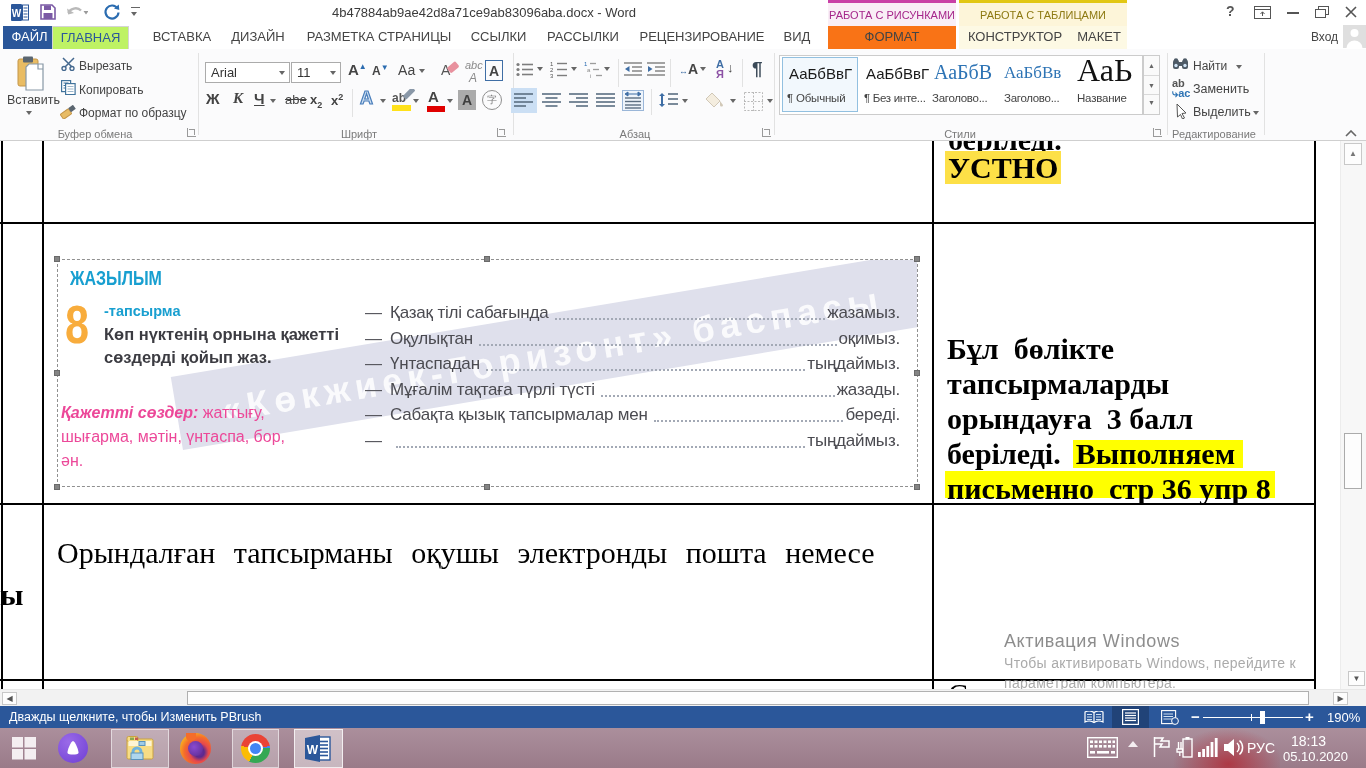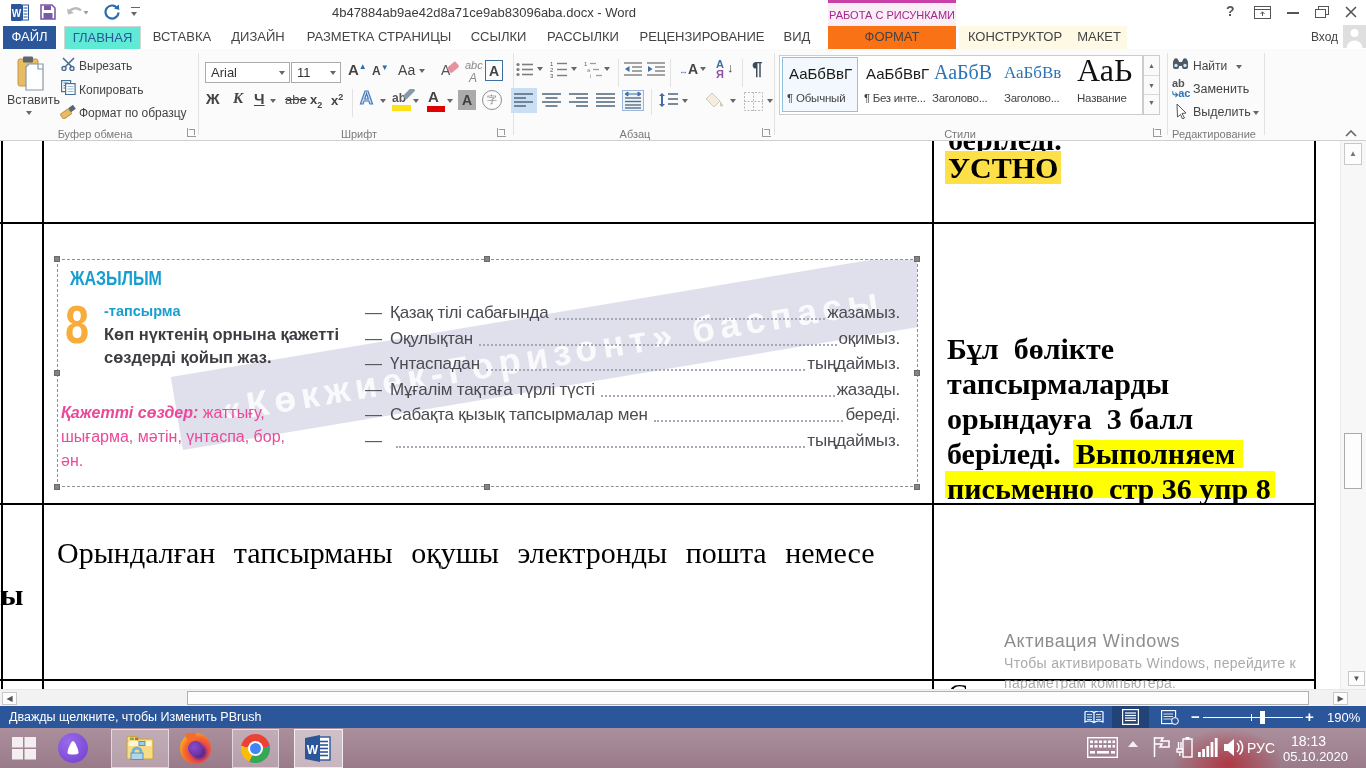--- a/index.html
+++ b/index.html
@@ -68,39 +68,40 @@
     <path d="M14.5 5.5 A6.5 6.5 0 1 0 15.5 9.5" fill="none" stroke="#2b6cb0" stroke-width="2.2"></path>
     <path d="M15.8 1.5 l0.5 5.5 -5.3 -1.5 z" fill="#2b6cb0"></path>
   </svg>
 
   <div class="abs" style="left:131px;top:7px;width:9px;height:2px;border-top:1px solid #666"></div>
   <div class="abs arr" style="left:131px;top:12px"></div>
 
   <div class="abs" style="left:0;top:5px;width:968px;text-align:center;font-size:13px;color:#3b3b3b;letter-spacing:0px">4b47884ab9ae42d8a71ce9ab83096aba.docx - Word</div>
 
   <div class="abs" style="left:828px;top:0;width:128px;height:26px;background:#f9eef6;border-top:3px solid #c940a6;text-align:center;font-size:11px;color:#a5268b;line-height:24px;white-space:nowrap">РАБОТА С РИСУНКАМИ</div>
+  <div class="abs" style="left:959px;top:0;width:168px;height:26px;background:#fdf5d9;border-top:3px solid #e2c713;text-align:center;font-size:11px;color:#8d7912;line-height:24px;white-space:nowrap">РАБОТА С ТАБЛИЦАМИ</div>
 
   <div class="abs" style="left:1226px;top:3px;font-size:14px;color:#555;font-weight:bold">?</div>
   <svg class="abs" style="left:1254px;top:6px" width="17" height="13" viewBox="0 0 17 13">
     <rect x="0.5" y="0.5" width="16" height="12" fill="none" stroke="#555"></rect>
     <line x1="0.5" y1="3.5" x2="16.5" y2="3.5" stroke="#555"></line>
     <path d="M8.5 10 L8.5 6 M6.5 8 L8.5 5.8 L10.5 8" stroke="#555" fill="none"></path>
   </svg>
   <div class="abs" style="left:1287px;top:12px;width:12px;height:2px;background:#555"></div>
   <svg class="abs" style="left:1315px;top:6px" width="14" height="12" viewBox="0 0 14 12">
     <rect x="3.5" y="0.5" width="10" height="8" fill="#fff" stroke="#555"></rect>
     <rect x="0.5" y="3.5" width="10" height="8" fill="#fff" stroke="#555"></rect>
   </svg>
   <svg class="abs" style="left:1345px;top:6px" width="12" height="12" viewBox="0 0 12 12">
     <path d="M1 1 L11 11 M11 1 L1 11" stroke="#555" stroke-width="1.6"></path>
   </svg>
 </div>
 <div id="tabrow">
   <div class="tab" style="left:3px;width:53px;background:#2b579a;color:#fff">ФАЙЛ</div>
-  <div class="tab" style="left:64px;width:77px;background:#5eead4;border:1px solid #d4d4d4;border-bottom:none;color:#2b579a">ГЛАВНАЯ</div>
+  <div class="tab" style="left:52px;width:77px;background:#bef264;border:1px solid #d4d4d4;border-bottom:none;color:#2b579a">ГЛАВНАЯ</div>
   <div class="tab" style="left:148px;width:68px">ВСТАВКА</div>
   <div class="tab" style="left:226px;width:64px">ДИЗАЙН</div>
   <div class="tab" style="left:303px;width:152px">РАЗМЕТКА СТРАНИЦЫ</div>
   <div class="tab" style="left:466px;width:65px">ССЫЛКИ</div>
   <div class="tab" style="left:543px;width:80px">РАССЫЛКИ</div>
   <div class="tab" style="left:637px;width:130px">РЕЦЕНЗИРОВАНИЕ</div>
   <div class="tab" style="left:775px;width:44px">ВИД</div>
   <div class="tab" style="left:828px;width:128px;background:#f97316">ФОРМАТ</div>
   <div class="tab" style="left:959px;width:112px;background:#fdf9e4">КОНСТРУКТОР</div>
   <div class="tab" style="left:1071px;width:56px;background:#fdf9e4">МАКЕТ</div>

